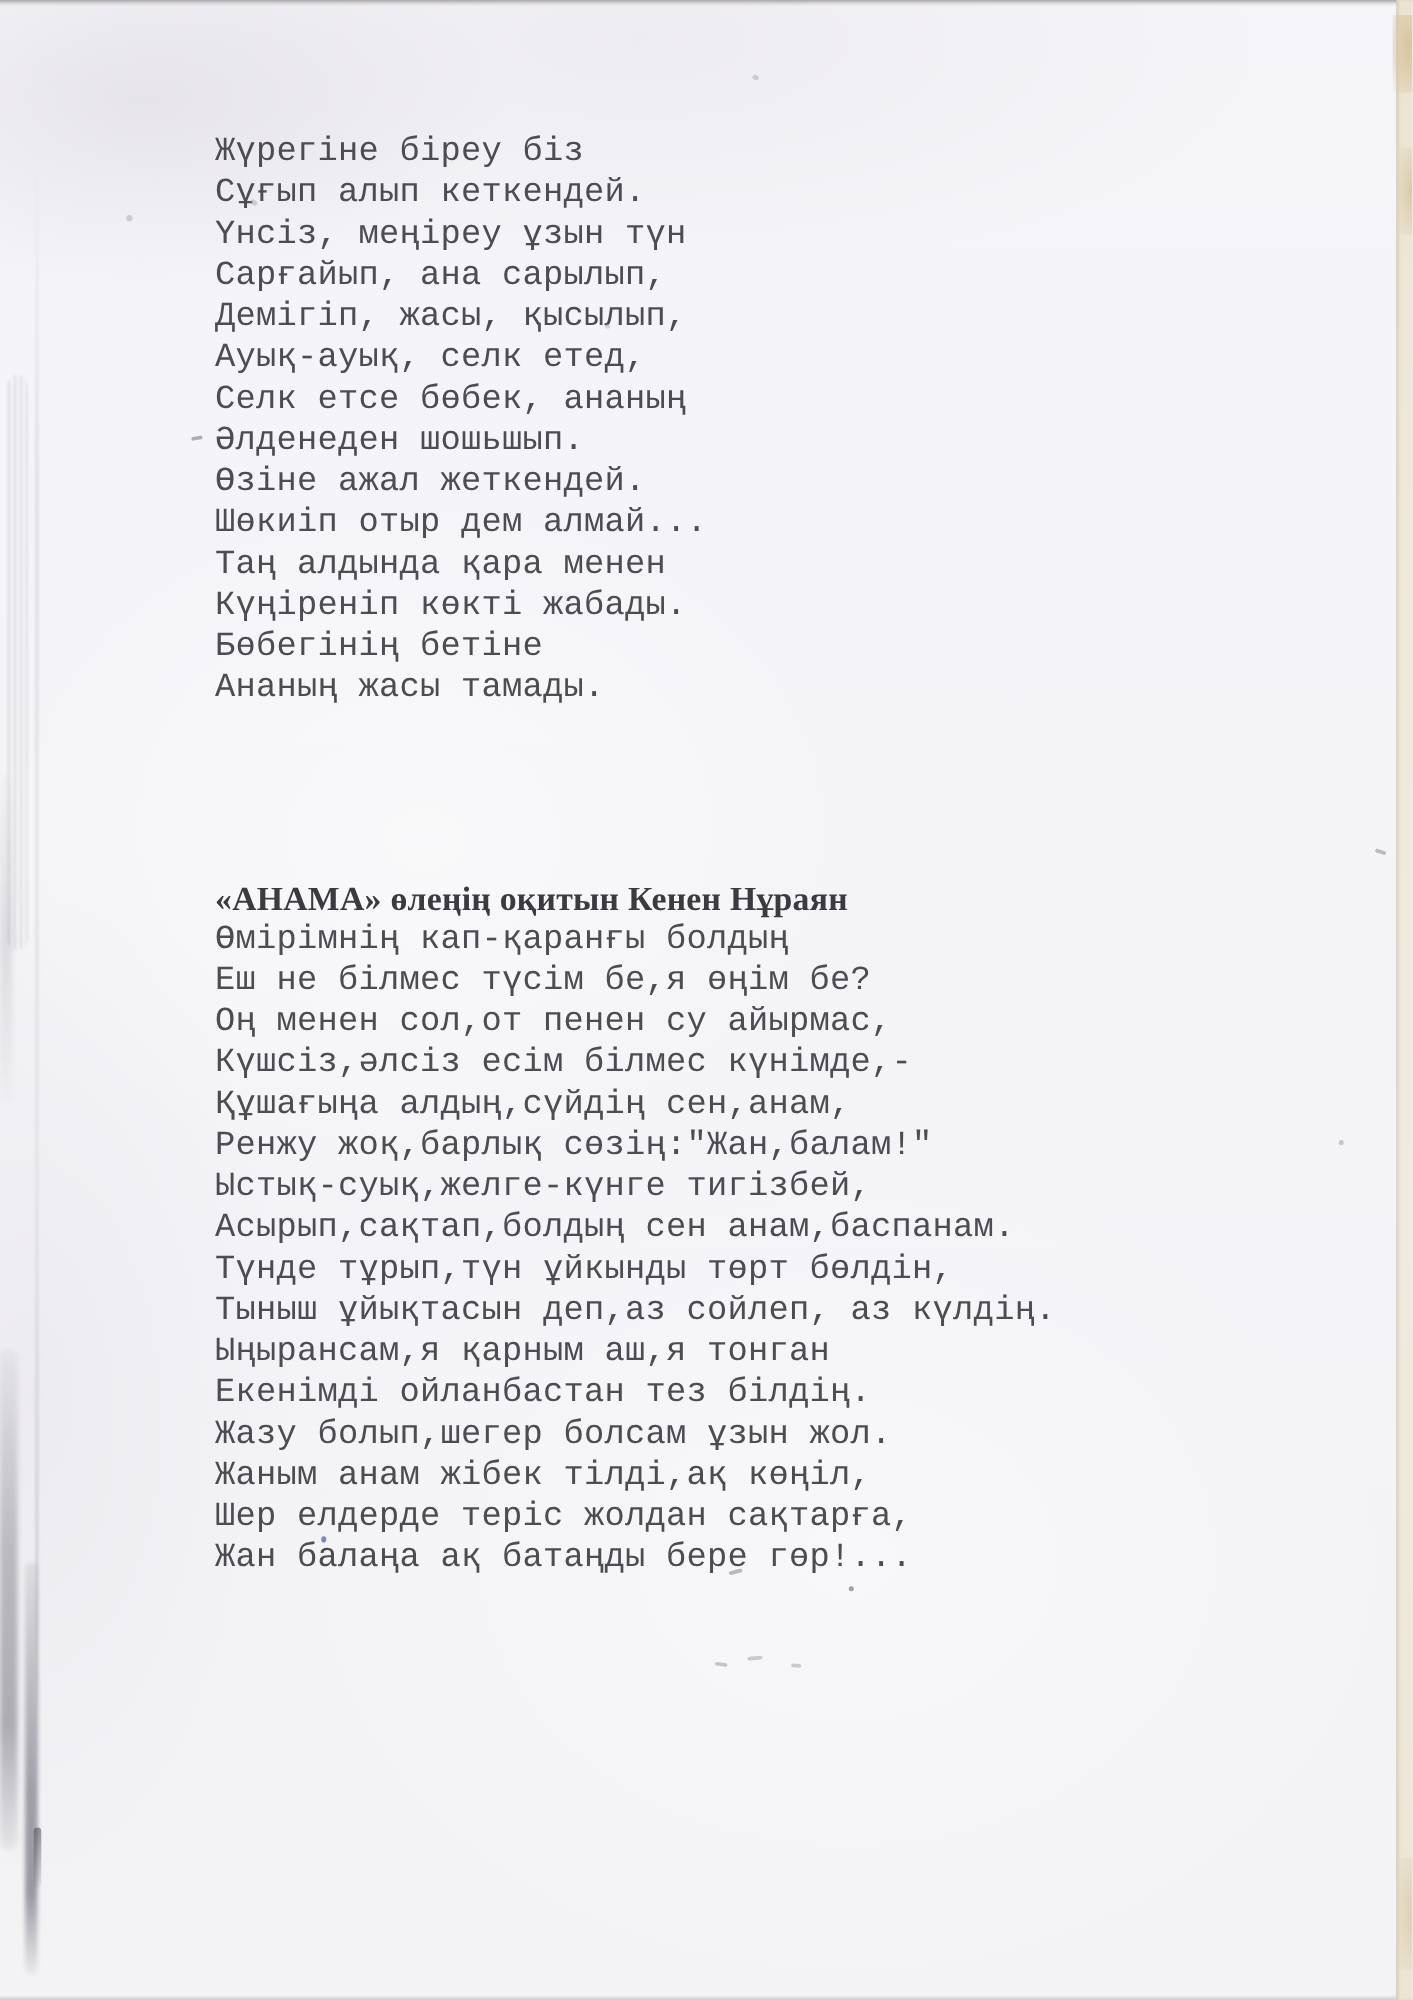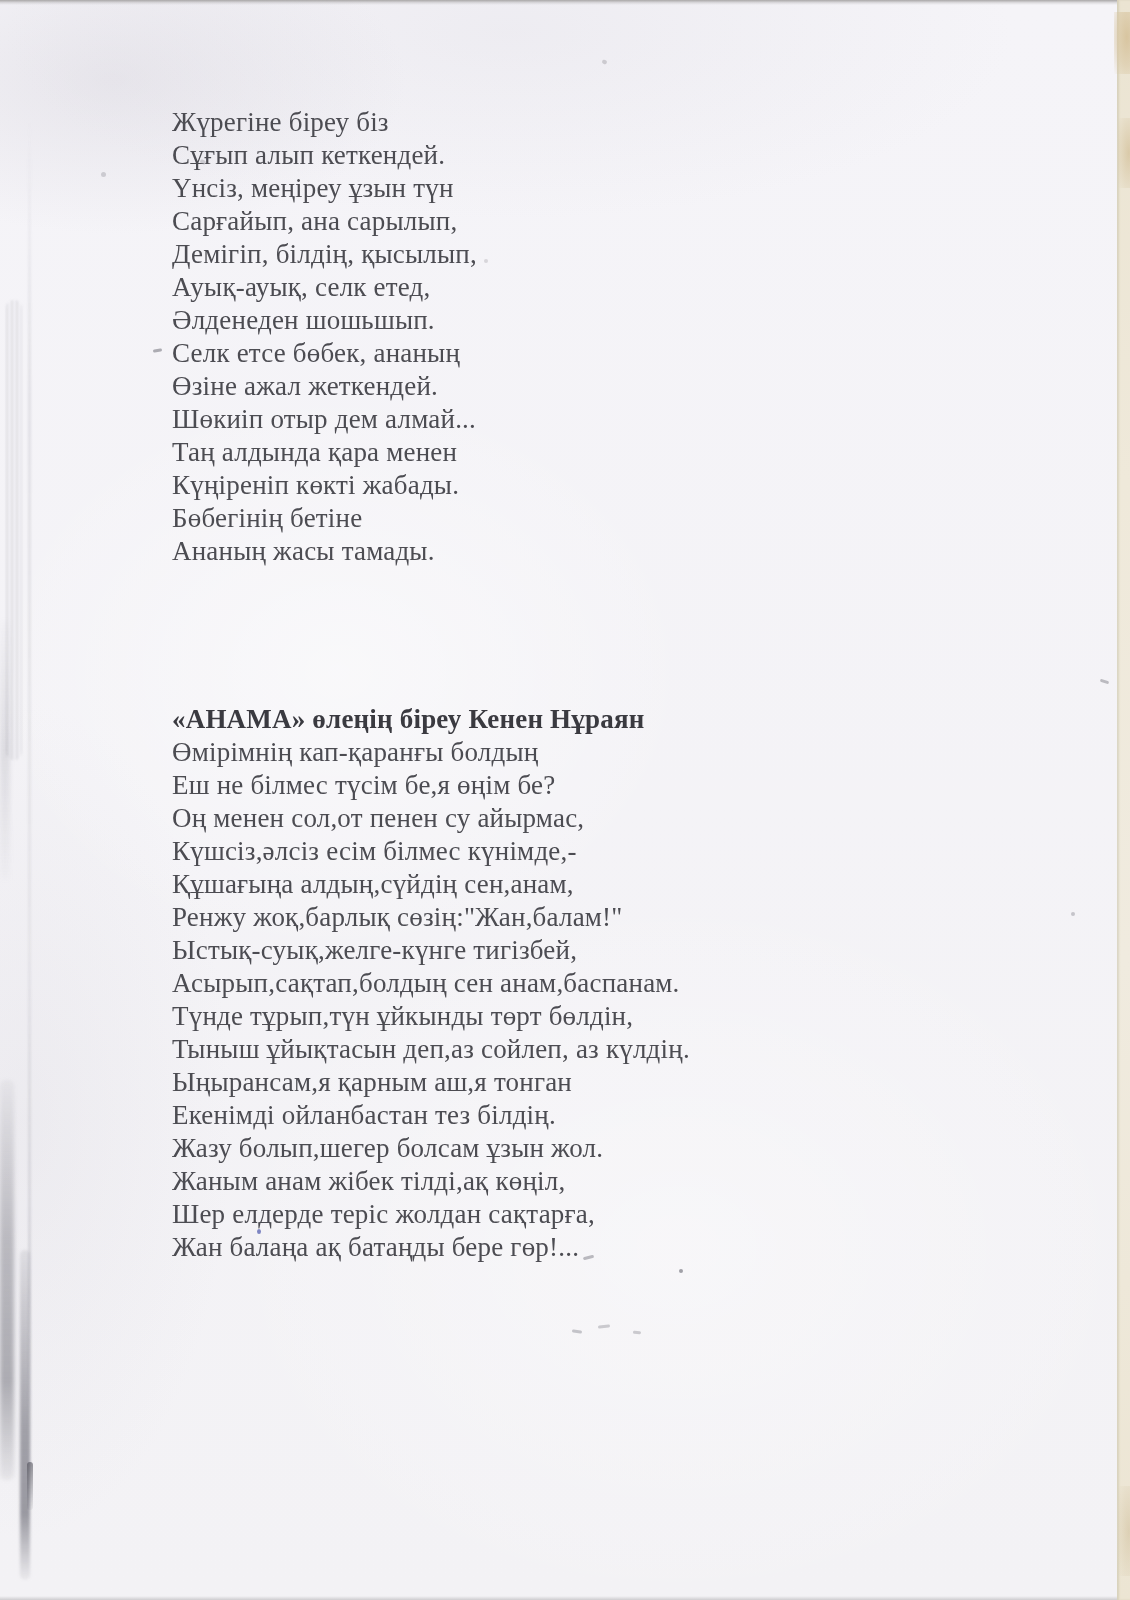--- a/index.html
+++ b/index.html
@@ -95,21 +95,21 @@
     letter-spacing: 0.2px;
     white-space: nowrap;
   }
   .poem-1 { top: 106px; }
   .poem-2 { top: 703px; }
   .poem-title {
     font-weight: bold;
     color: var(--title-ink, #3a3a40);
     line-height: 33px;
   }
-  .line { line-height: 33px; }
+  .line { line-height: 33px; font-family: Liberation Mono, monospace; }
   
   .speck { position: absolute; border-radius: 50%; pointer-events: none; }
   .speck-dash { border-radius: 2px; }
 </style>
 </head>
 <body>
 
 <div class="page">
 
   <div class="scan-top-edge"></div>
@@ -124,34 +124,34 @@
   <div class="smudge smudge-3"></div>
   <div class="smudge smudge-4"></div>
   <div class="smudge smudge-5"></div>
   <div class="smudge smudge-6"></div>
 
   <div class="poem poem-1">
       <div class="line">Жүрегіне біреу біз</div>
       <div class="line">Сұғып алып кеткендей.</div>
       <div class="line">Үнсіз, меңіреу ұзын түн</div>
       <div class="line">Сарғайып, ана сарылып,</div>
-      <div class="line">Демігіп, білдің, қысылып,</div>
+      <div class="line">Демігіп, жасы, қысылып,</div>
       <div class="line">Ауық-ауық, селк етед,</div>
+      <div class="line">Селк етсе бөбек, ананың</div>
       <div class="line">Әлденеден шошьшып.</div>
-      <div class="line">Селк етсе бөбек, ананың</div>
       <div class="line">Өзіне ажал жеткендей.</div>
       <div class="line">Шөкиіп отыр дем алмай...</div>
       <div class="line">Таң алдында қара менен</div>
       <div class="line">Күңіреніп көкті жабады.</div>
       <div class="line">Бөбегінің бетіне</div>
       <div class="line">Ананың жасы тамады.</div>
     </div>
 
   <div class="poem poem-2">
-    <div class="poem-title">«АНАМА» өлеңің біреу Кенен Нұраян</div>
+    <div class="poem-title">«АНАМА» өлеңің оқитын Кенен Нұраян</div>
     <div>
         <div class="line">Өмірімнің кап-қаранғы болдың</div>
         <div class="line">Еш не білмес түсім бе,я өңім бе?</div>
         <div class="line">Оң менен сол,от пенен су айырмас,</div>
         <div class="line">Күшсіз,әлсіз есім білмес күнімде,-</div>
         <div class="line">Құшағыңа алдың,сүйдің сен,анам,</div>
         <div class="line">Ренжу жоқ,барлық сөзің:"Жан,балам!"</div>
         <div class="line">Ыстық-суық,желге-күнге тигізбей,</div>
         <div class="line">Асырып,сақтап,болдың сен анам,баспанам.</div>
         <div class="line">Түнде тұрып,түн ұйкынды төрт бөлдін,</div>

